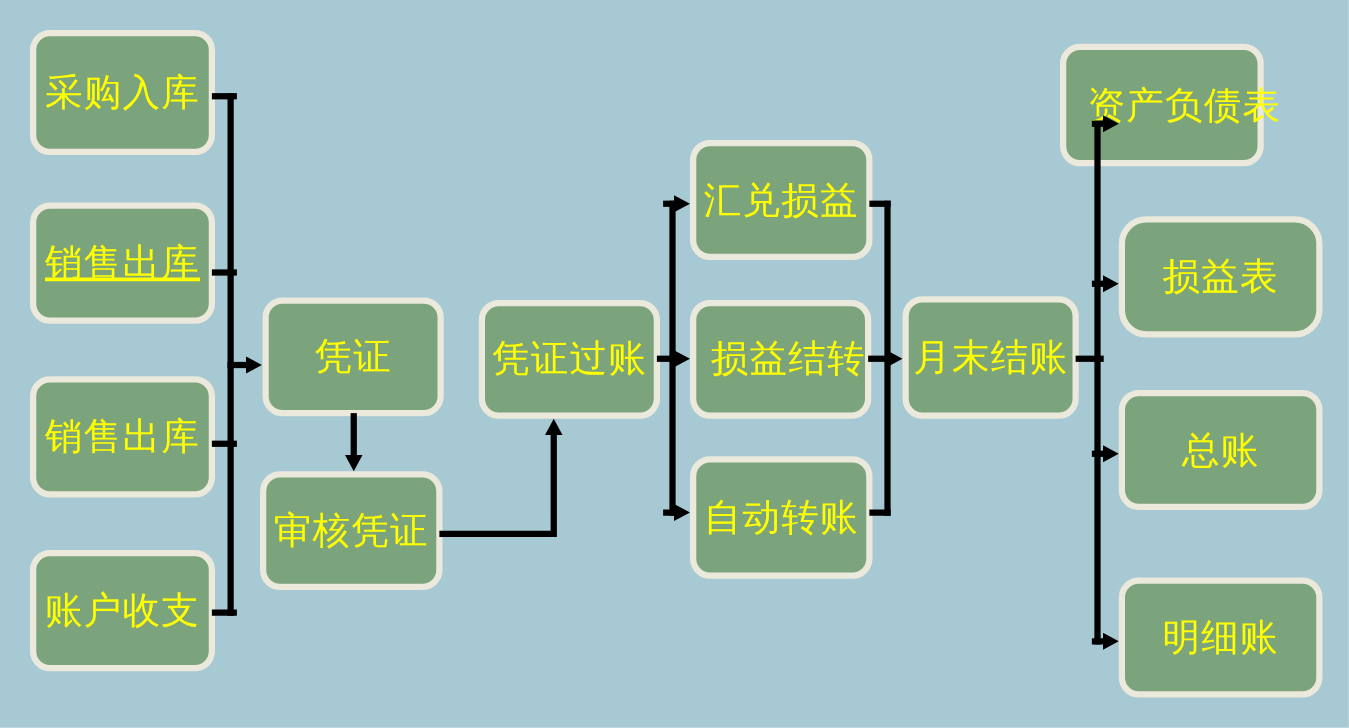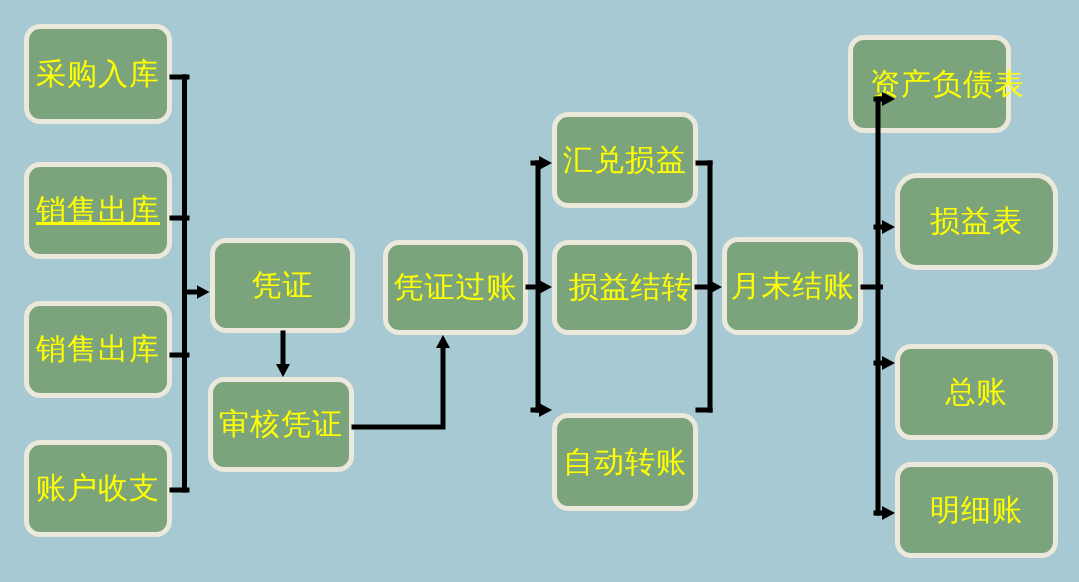--- a/index.html
+++ b/index.html
@@ -100,22 +100,22 @@
   <div class="node" style="left:24px;  top:162px; width:148px; height:97px;text-decoration:underline;">销售出库</div>
   <div class="node" style="left:24px;  top:301px; width:148px; height:97px;">销售出库</div>
   <div class="node" style="left:24px;  top:440px; width:148px; height:97px;">账户收支</div>
 
   <div class="node" style="left:210px; top:238px; width:145px; height:95px;">凭证</div>
   <div class="node" style="left:208px; top:377px; width:146px; height:95px;">审核凭证</div>
   <div class="node" style="left:552px; top:112px; width:146px; height:96px;">汇兑损益</div>
 
   <div class="node" style="left:383px; top:240px; width:145px; height:95px;">凭证过账</div>
   <div class="node" style="left:552px; top:240px; width:145px; height:95px;padding-left:12px;">损益结转</div>
-  <div class="node" style="left:552px; top:365px; width:146px; height:98px;margin-top:48px;">自动转账</div>
+  <div class="node" style="left:552px; top:365px; width:146px; height:98px;">自动转账</div>
 
   <div class="node" style="left:722px; top:237px; width:141px; height:98px;">月末结账</div>
 
   <div class="node" style="left:848px; top:35px;  width:163px; height:98px;padding-left:36px;">资产负债表</div>
   <div class="node" style="left:895px; top:173px; width:163px; height:97px;border-radius:22px;">损益表</div>
-  <div class="node" style="left:895px; top:312px; width:163px; height:96px;margin-top:32px;">总账</div>
+  <div class="node" style="left:895px; top:312px; width:163px; height:96px;">总账</div>
   <div class="node" style="left:895px; top:462px; width:163px; height:96px;font-family:Liberation Mono, monospace;">明细账</div>
 
 </div>
 
 </body></html>

